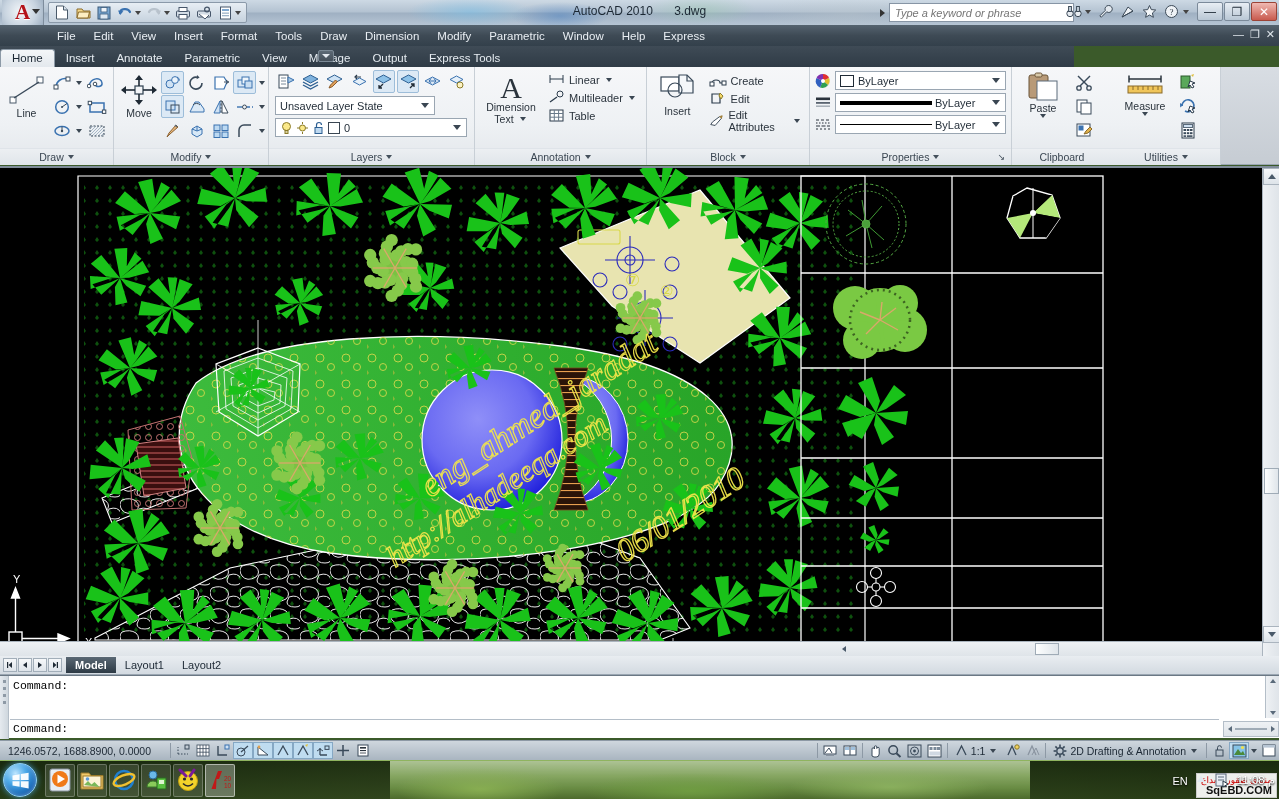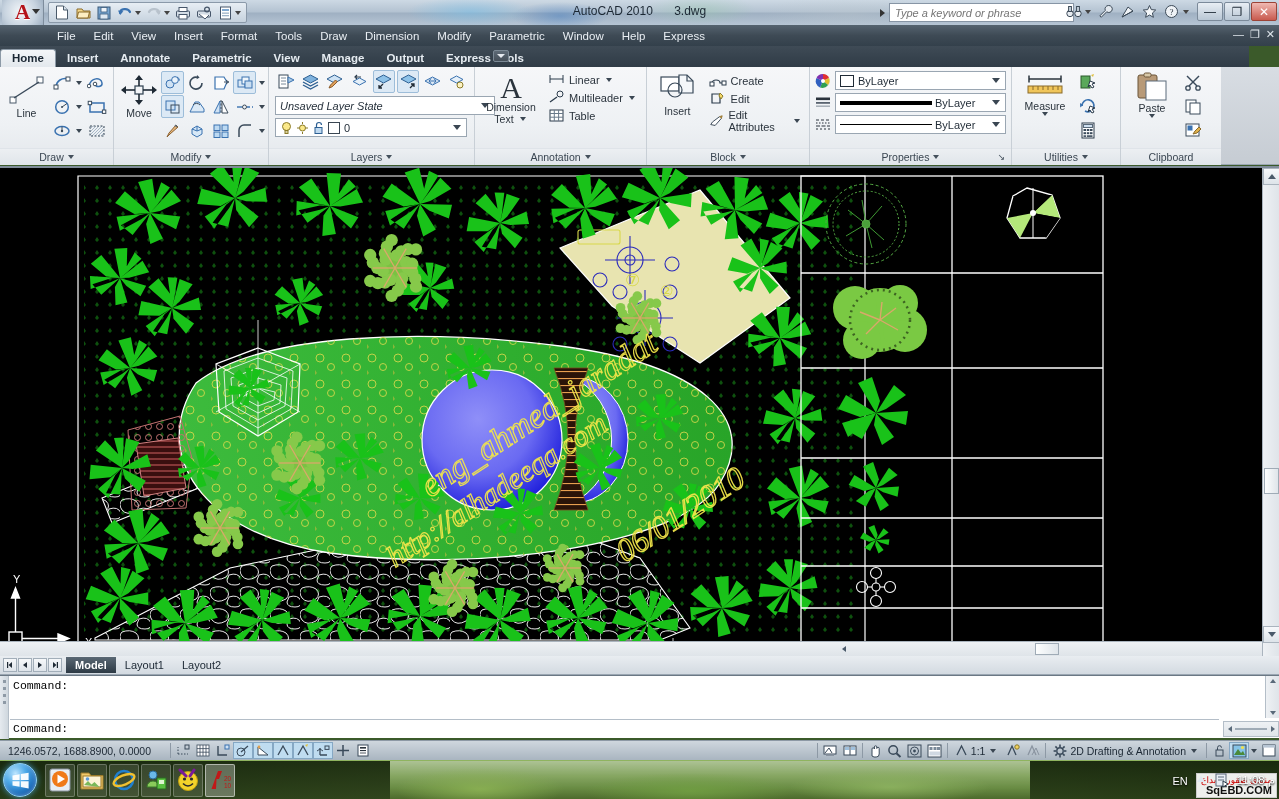--- a/index.html
+++ b/index.html
@@ -81,23 +81,23 @@
     display:flex;align-items:center;padding-left:48px;
   }
   .menubar .mi{
     color:#e9eef3;font-size:11.5px;padding:2px 9px;cursor:pointer;white-space:nowrap;
   }
   .doc-wbtns{position:absolute;right:4px;top:3px;display:flex;gap:6px;color:#dfe6ec;font-size:11px;}
   .doc-wbtns span{cursor:pointer;}
 
   
   .ribtabs{
-    position:absolute;left:0;top:46px;width:1249px;height:21px;
+    position:absolute;left:0;top:46px;width:1074px;height:21px;
     background:linear-gradient(to bottom,#3f4b56,#2f3b46);
-    display:flex;align-items:flex-end;font-weight:bold;
+    display:flex;align-items:flex-end;
   }
   .rt{
     font-size:11.5px;color:#e6ecf1;padding:3px 11px 3px;cursor:pointer;white-space:nowrap;
   }
   .rt.active{
     background:linear-gradient(to bottom,#f4f6f8,#e3e8ed);
     color:#1b2733;border:1px solid #8d9aa7;border-bottom:none;
     border-radius:3px 3px 0 0;padding:2px 11px 3px;
   }
   .rt-min{position:absolute;right:740px;top:4px;width:16px;height:12px;
@@ -629,21 +629,21 @@
                 <path d="M6 8 h7 M8 5.5 l-2 2.5 l2 2.5 M11 5.5 l2 2.5 l-2 2.5" stroke="#3a72b0" fill="none"></path>
               </svg>
             </div>
           <div class="ic">
               <svg width="19" height="17" viewBox="0 0 19 17">
                 <path d="M9.5 3 L16 6.5 L9.5 10 L3 6.5 z" fill="#e6f0f9" stroke="#3a72b0"></path>
                 <circle cx="13" cy="12" r="3" fill="#fdf3c4" stroke="#8a7a28"></circle>
               </svg>
             </div>
         </div>
-        <div class="combo" style="width:220px;margin-bottom:3px;font-style:italic;">
+        <div class="combo" style="width:160px;margin-bottom:3px;">
           <span class="cv">Unsaved Layer State</span>
           <span class="cb">
               <i style="width:0;height:0;border-left:4px solid transparent;border-right:4px solid transparent;border-top:5px solid #3a4652;display:block;"></i>
             </span>
         </div>
         <div class="combo" style="width:192px;">
           <span style="display:flex;align-items:center;gap:3px;margin-right:4px;">
             <svg width="13" height="14" viewBox="0 0 13 14">
                 <circle cx="6.5" cy="5.5" r="4" fill="#fbe98a" stroke="#8a7a28"></circle>
                 <rect x="5" y="9.5" width="3" height="3" fill="#d8d0a0" stroke="#8a7a28"></rect>
@@ -818,20 +818,62 @@
           </div>
         </div>
       </div>
       <div class="panel-label" style="position:relative">
         <span>Properties</span>
         <i class="pl-caret"></i>
         <span style="position:absolute;right:6px;font-size:9px;color:#44505c;">↘</span>
       </div>
     </div>
 
+    <div class="panel" style="width:100px;border-right:none;">
+      <div class="panel-body" style="padding-top:3px;">
+        <div class="big-btn" style="width:52px">
+          <svg width="38" height="30" viewBox="0 0 38 30">
+            <rect x="5" y="3" width="19" height="23" rx="2" fill="#b89a78" stroke="#6a5438"></rect>
+            <rect x="11" y="1" width="7" height="4" rx="1.5" fill="#d8c8a8" stroke="#6a5438"></rect>
+            <rect x="13" y="9" width="20" height="19" fill="#fff" stroke="#5a6a7a"></rect>
+          </svg>
+          <span style="display:flex;flex-direction:column;align-items:center;">
+            <span class="lbl">Paste</span>
+            <i class="mini-caret"></i>
+          </span>
+        </div>
+        <div class="icgrid" style="margin-left:3px;margin-top:1px;">
+          <div class="ic">
+              <svg width="18" height="17" viewBox="0 0 18 17">
+                <line x1="3" y1="2" x2="13" y2="12" stroke="#3a4a5a" stroke-width="1.4"></line>
+                <line x1="15" y1="2" x2="5" y2="12" stroke="#3a4a5a" stroke-width="1.4"></line>
+                <circle cx="4" cy="14" r="2.2" fill="none" stroke="#3a4a5a" stroke-width="1.3"></circle>
+                <circle cx="14" cy="14" r="2.2" fill="none" stroke="#3a4a5a" stroke-width="1.3"></circle>
+              </svg>
+            </div>
+          <div class="ic">
+              <svg width="18" height="17" viewBox="0 0 18 17">
+                <rect x="2" y="2" width="10" height="12" fill="#fff" stroke="#3a4a5a"></rect>
+                <rect x="6" y="5" width="10" height="11" fill="#fff" stroke="#3a4a5a"></rect>
+              </svg>
+            </div>
+          <div class="ic">
+              <svg width="18" height="17" viewBox="0 0 18 17">
+                <rect x="2" y="2" width="13" height="12" fill="#fff" stroke="#3a4a5a"></rect>
+                <rect x="3.5" y="3.5" width="5" height="5" fill="#3a72b0"></rect>
+                <path d="M9 12 l2-3 l4-4 l2 2 l-4 4 z" fill="#e0b24c" stroke="#8a6a2a"></path>
+              </svg>
+            </div>
+        </div>
+      </div>
+      <div class="panel-label">
+        <span>Clipboard</span>
+      </div>
+    </div>
+
     <div class="panel" style="width:109px">
       <div class="panel-body" style="padding-top:3px;">
         <div class="big-btn" style="width:56px">
           <svg width="44" height="28" viewBox="0 0 44 28">
             <line x1="6" y1="7" x2="38" y2="7" stroke="#2a333c" stroke-width="1.5"></line>
             <line x1="6" y1="3.5" x2="6" y2="10.5" stroke="#2a333c" stroke-width="1.5"></line>
             <line x1="38" y1="3.5" x2="38" y2="10.5" stroke="#2a333c" stroke-width="1.5"></line>
             <rect x="5" y="14" width="34" height="7" fill="#f0c55a" stroke="#8a6a2a"></rect>
             <g stroke="#8a6a2a">
                 <line x1="10" y1="14" x2="10" y2="18"></line>
@@ -876,62 +918,20 @@
                   <rect x="3.5" y="13.3" width="2.5" height="1.6"></rect>
                   <rect x="6.8" y="13.3" width="5.7" height="1.6"></rect>
                 </g>
               </svg>
             </div>
         </div>
       </div>
       <div class="panel-label">
         <span>Utilities</span>
         <i class="pl-caret"></i>
-      </div>
-    </div>
-
-    <div class="panel" style="width:100px;border-right:none;">
-      <div class="panel-body" style="padding-top:3px;">
-        <div class="big-btn" style="width:52px">
-          <svg width="38" height="30" viewBox="0 0 38 30">
-            <rect x="5" y="3" width="19" height="23" rx="2" fill="#b89a78" stroke="#6a5438"></rect>
-            <rect x="11" y="1" width="7" height="4" rx="1.5" fill="#d8c8a8" stroke="#6a5438"></rect>
-            <rect x="13" y="9" width="20" height="19" fill="#fff" stroke="#5a6a7a"></rect>
-          </svg>
-          <span style="display:flex;flex-direction:column;align-items:center;">
-            <span class="lbl">Paste</span>
-            <i class="mini-caret"></i>
-          </span>
-        </div>
-        <div class="icgrid" style="margin-left:3px;margin-top:1px;">
-          <div class="ic">
-              <svg width="18" height="17" viewBox="0 0 18 17">
-                <line x1="3" y1="2" x2="13" y2="12" stroke="#3a4a5a" stroke-width="1.4"></line>
-                <line x1="15" y1="2" x2="5" y2="12" stroke="#3a4a5a" stroke-width="1.4"></line>
-                <circle cx="4" cy="14" r="2.2" fill="none" stroke="#3a4a5a" stroke-width="1.3"></circle>
-                <circle cx="14" cy="14" r="2.2" fill="none" stroke="#3a4a5a" stroke-width="1.3"></circle>
-              </svg>
-            </div>
-          <div class="ic">
-              <svg width="18" height="17" viewBox="0 0 18 17">
-                <rect x="2" y="2" width="10" height="12" fill="#fff" stroke="#3a4a5a"></rect>
-                <rect x="6" y="5" width="10" height="11" fill="#fff" stroke="#3a4a5a"></rect>
-              </svg>
-            </div>
-          <div class="ic">
-              <svg width="18" height="17" viewBox="0 0 18 17">
-                <rect x="2" y="2" width="13" height="12" fill="#fff" stroke="#3a4a5a"></rect>
-                <rect x="3.5" y="3.5" width="5" height="5" fill="#3a72b0"></rect>
-                <path d="M9 12 l2-3 l4-4 l2 2 l-4 4 z" fill="#e0b24c" stroke="#8a6a2a"></path>
-              </svg>
-            </div>
-        </div>
-      </div>
-      <div class="panel-label">
-        <span>Clipboard</span>
       </div>
     </div>
 
     <div style="flex:1;background:linear-gradient(to bottom,#d8dde3,#c6ccd3);"></div>
   </div>
 
   <div class="canvaswrap">
     <svg id="cad" width="1262" height="475" viewBox="0 0 1262 475">
       <defs>
         <radialGradient id="pool" cx="40%" cy="35%" r="72%">

